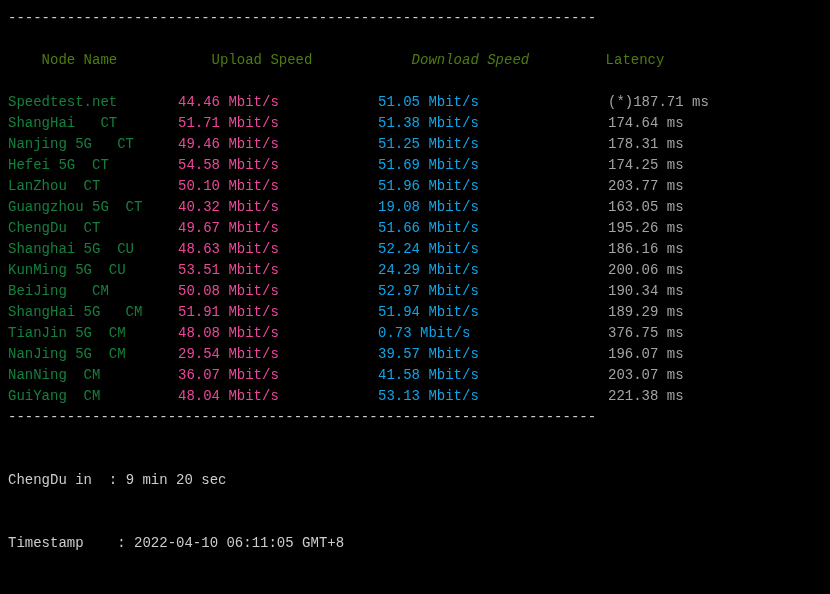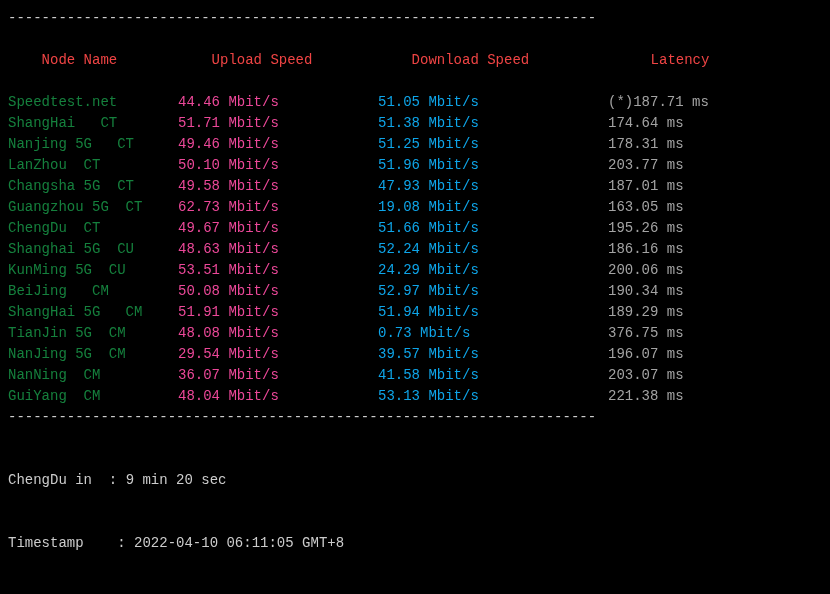--- a/index.html
+++ b/index.html
@@ -37,26 +37,26 @@
     .download {
       color: #0ea5e9;
       display: inline-block;
       width: 230px;
     }
     .latency {
       color: #a3a3a3;
       display: inline-block;
     }
     .header-cell {
-      color: #ef4444;
+      color: #4d7c0f;
       display: inline-block;
     }
     .hc-node { width: 170px; }
     .hc-upload { width: 200px; }
-    .hc-download { width: 239px; }
+    .hc-download { width: 194px; font-style: italic; }
     .footer {
       color: #ccc;
       white-space: pre;
     }
     .footer-line {
       white-space: pre;
     }
   </style>
 </head>
 <body>
@@ -65,23 +65,23 @@
   <div class="divider">----------------------------------------------------------------------</div>
 
   <div class="row">
     <span class="header-cell hc-node">Node Name</span><span class="header-cell hc-upload">Upload Speed</span><span class="header-cell hc-download">Download Speed</span><span class="header-cell">Latency</span>
   </div>
 
   <div id="rows-container">
       <div class="row"><span class="node-name">Speedtest.net</span><span class="upload">44.46 Mbit/s</span><span class="download">51.05 Mbit/s</span><span class="latency">(*)187.71 ms</span></div>
       <div class="row"><span class="node-name">ShangHai   CT</span><span class="upload">51.71 Mbit/s</span><span class="download">51.38 Mbit/s</span><span class="latency">174.64 ms</span></div>
       <div class="row"><span class="node-name">Nanjing 5G   CT</span><span class="upload">49.46 Mbit/s</span><span class="download">51.25 Mbit/s</span><span class="latency">178.31 ms</span></div>
+      <div class="row"><span class="node-name">Hefei 5G  CT</span><span class="upload">54.58 Mbit/s</span><span class="download">51.69 Mbit/s</span><span class="latency">174.25 ms</span></div>
       <div class="row"><span class="node-name">LanZhou  CT</span><span class="upload">50.10 Mbit/s</span><span class="download">51.96 Mbit/s</span><span class="latency">203.77 ms</span></div>
-      <div class="row"><span class="node-name">Changsha 5G  CT</span><span class="upload">49.58 Mbit/s</span><span class="download">47.93 Mbit/s</span><span class="latency">187.01 ms</span></div>
-      <div class="row"><span class="node-name">Guangzhou 5G  CT</span><span class="upload">62.73 Mbit/s</span><span class="download">19.08 Mbit/s</span><span class="latency">163.05 ms</span></div>
+      <div class="row"><span class="node-name">Guangzhou 5G  CT</span><span class="upload">40.32 Mbit/s</span><span class="download">19.08 Mbit/s</span><span class="latency">163.05 ms</span></div>
       <div class="row"><span class="node-name">ChengDu  CT</span><span class="upload">49.67 Mbit/s</span><span class="download">51.66 Mbit/s</span><span class="latency">195.26 ms</span></div>
       <div class="row"><span class="node-name">Shanghai 5G  CU</span><span class="upload">48.63 Mbit/s</span><span class="download">52.24 Mbit/s</span><span class="latency">186.16 ms</span></div>
       <div class="row"><span class="node-name">KunMing 5G  CU</span><span class="upload">53.51 Mbit/s</span><span class="download">24.29 Mbit/s</span><span class="latency">200.06 ms</span></div>
       <div class="row"><span class="node-name">BeiJing   CM</span><span class="upload">50.08 Mbit/s</span><span class="download">52.97 Mbit/s</span><span class="latency">190.34 ms</span></div>
       <div class="row"><span class="node-name">ShangHai 5G   CM</span><span class="upload">51.91 Mbit/s</span><span class="download">51.94 Mbit/s</span><span class="latency">189.29 ms</span></div>
       <div class="row"><span class="node-name">TianJin 5G  CM</span><span class="upload">48.08 Mbit/s</span><span class="download">0.73 Mbit/s</span><span class="latency">376.75 ms</span></div>
       <div class="row"><span class="node-name">NanJing 5G  CM</span><span class="upload">29.54 Mbit/s</span><span class="download">39.57 Mbit/s</span><span class="latency">196.07 ms</span></div>
       <div class="row"><span class="node-name">NanNing  CM</span><span class="upload">36.07 Mbit/s</span><span class="download">41.58 Mbit/s</span><span class="latency">203.07 ms</span></div>
       <div class="row"><span class="node-name">GuiYang  CM</span><span class="upload">48.04 Mbit/s</span><span class="download">53.13 Mbit/s</span><span class="latency">221.38 ms</span></div>
     </div>

